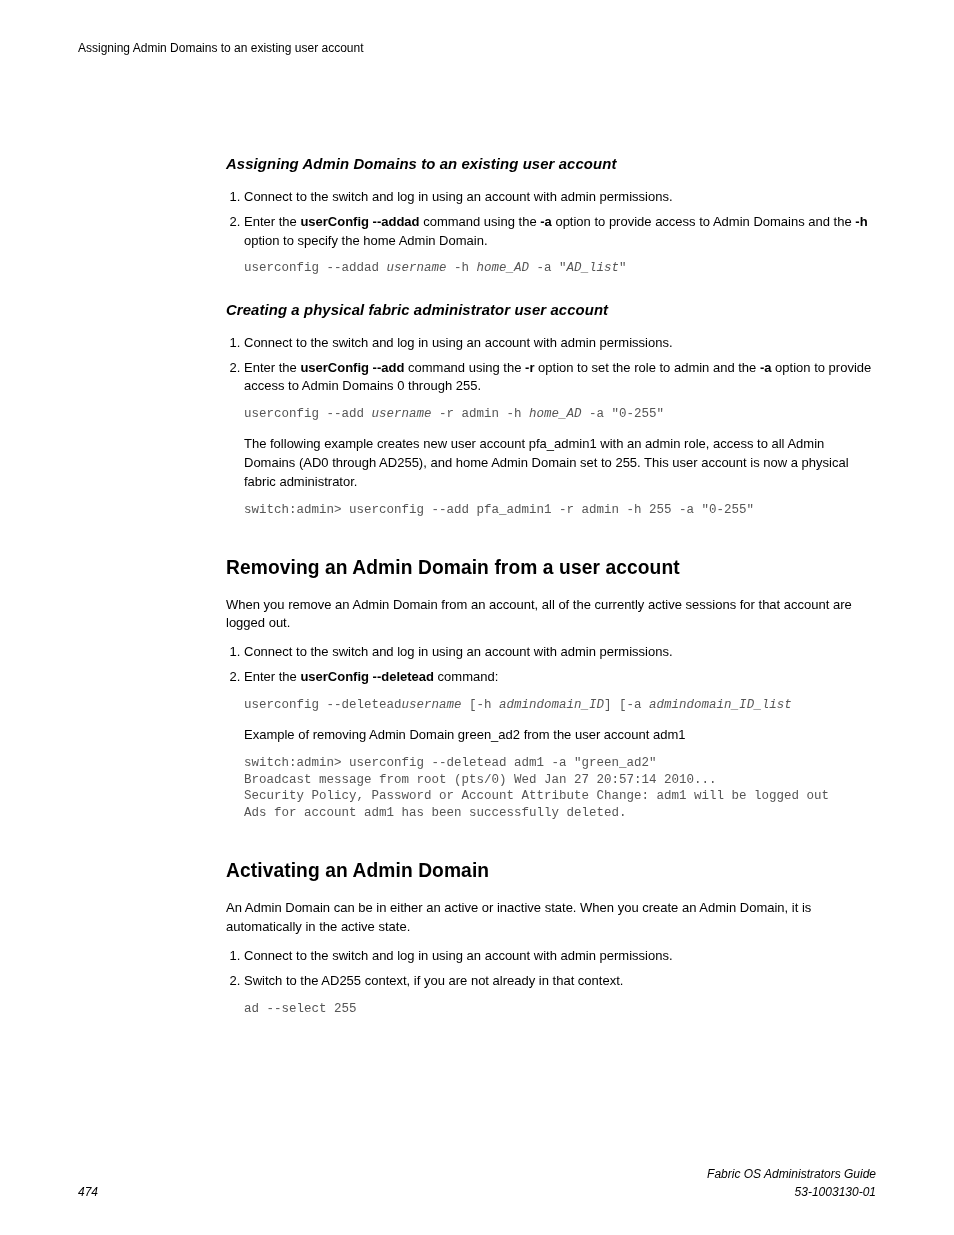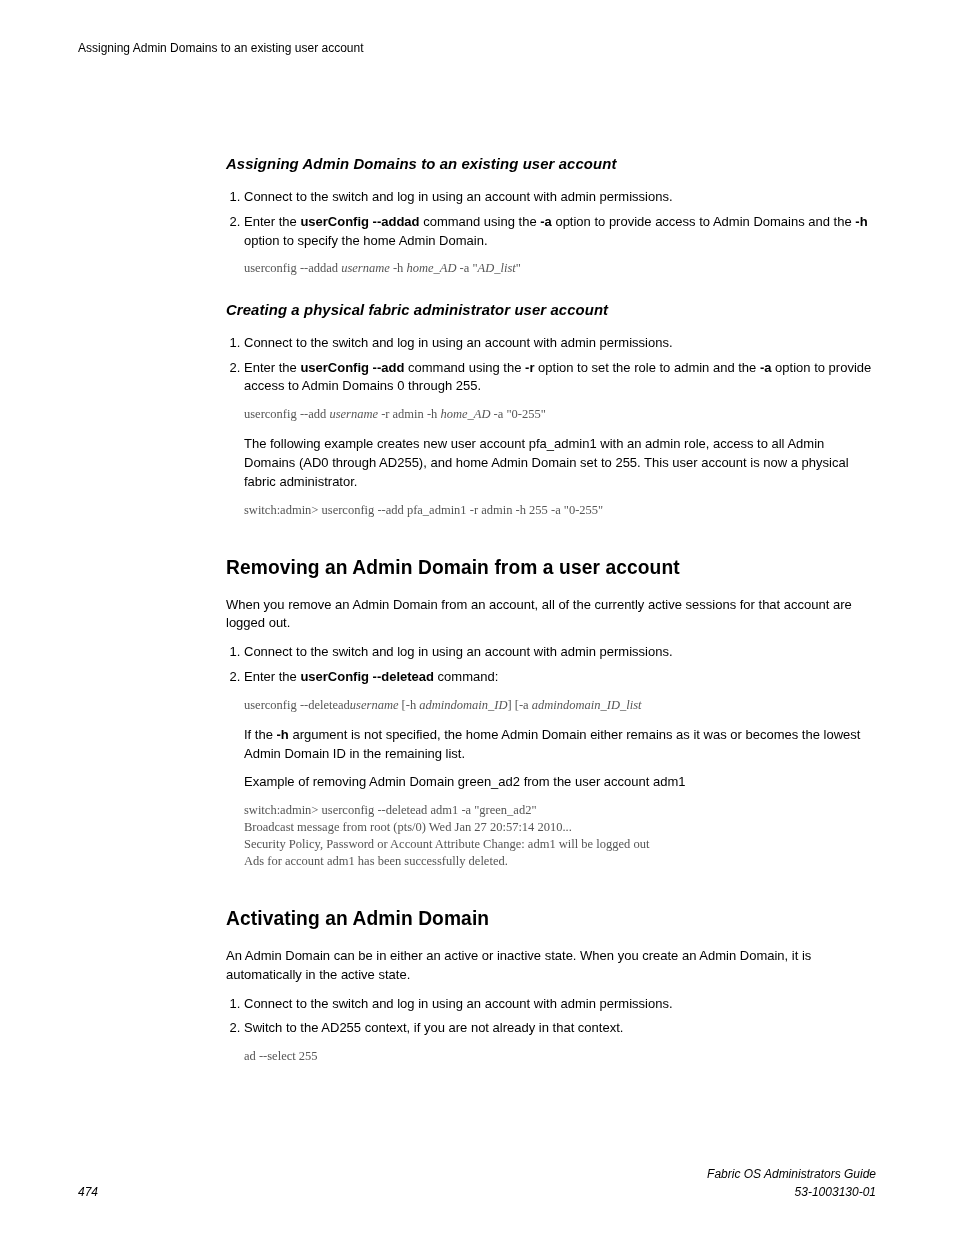--- a/index.html
+++ b/index.html
@@ -58,21 +58,21 @@
   ol.steps > li {
     margin-bottom: 6px;
     padding-left: 0;
   }
   .nested {
     margin-top: 6px;
     margin-left: 0;
   }
   b, strong { font-weight: 700; }
   .code {
-    font-family: Liberation Serif, serif;
+    font-family: Liberation Mono, monospace;
     font-size: 12.5px;
     color: #555;
     white-space: pre;
     margin: 10px 0 12px 0;
     line-height: 1.35;
     letter-spacing: 0;
   }
   .code .it { font-style: italic; }
   .footer {
     position: absolute;
@@ -121,21 +121,20 @@
     </ol>
 
     <div class="h2">Removing an Admin Domain from a user account</div>
     <div class="body-p">When you remove an Admin Domain from an account, all of the currently active sessions for that account are logged out.</div>
     <ol class="steps">
       <li><span>Connect to the switch and log in using an account with admin permissions.</span></li>
       <li>
         <span><span>Enter the </span><b>userConfig --deletead</b><span> command:</span></span>
         <div class="nested">
           <div class="code"><span>userconfig --deletead</span><span class="it">username</span><span> [-h </span><span class="it">admindomain_ID</span><span>] [-a </span><span class="it">admindomain_ID_list</span></div>
-          <div class="body-p"><span>If the </span><b>-h</b><span> argument is not specified, the home Admin Domain either remains as it was or becomes the lowest Admin Domain ID in the remaining list.</span></div>
           <div class="body-p">Example of removing Admin Domain green_ad2 from the user account adm1</div>
           <div class="code">switch:admin&gt; userconfig --deletead adm1 -a "green_ad2"
 Broadcast message from root (pts/0) Wed Jan 27 20:57:14 2010...
 Security Policy, Password or Account Attribute Change: adm1 will be logged out
 Ads for account adm1 has been successfully deleted.</div>
         </div>
       </li>
     </ol>
 
     <div class="h2">Activating an Admin Domain</div>

